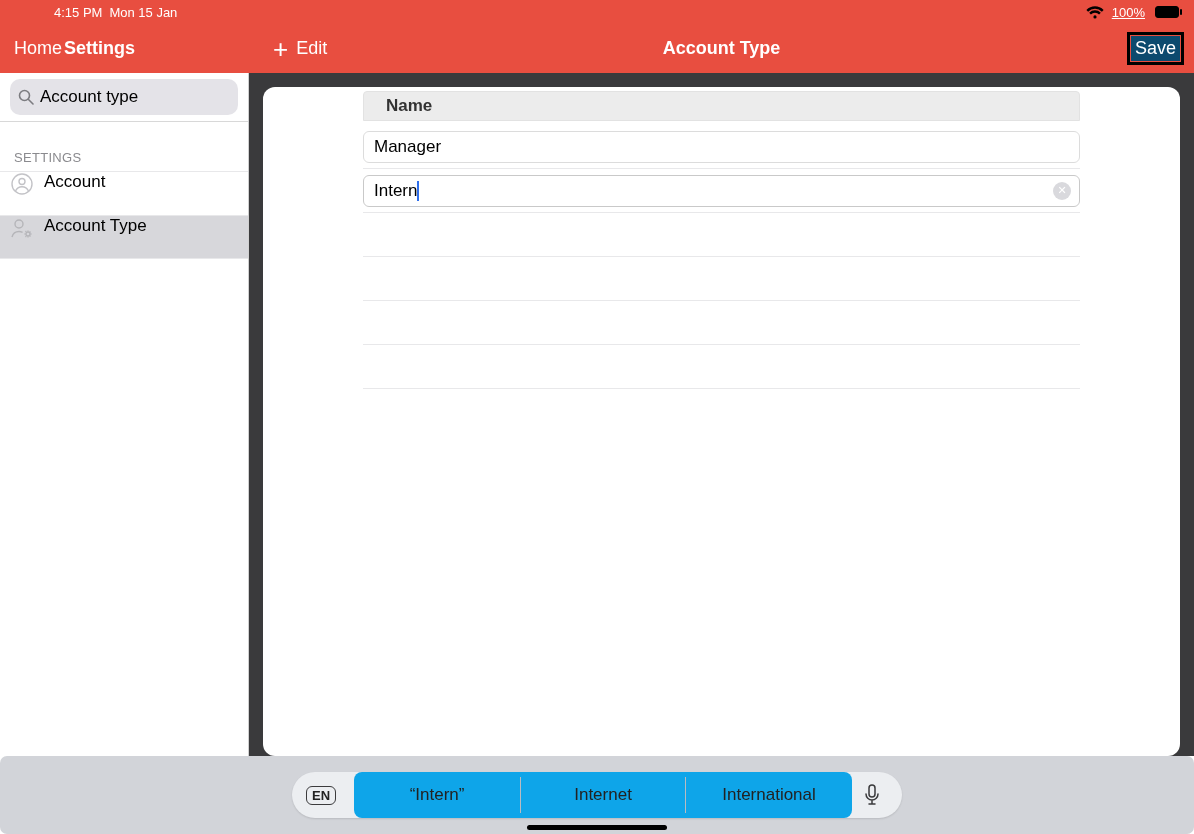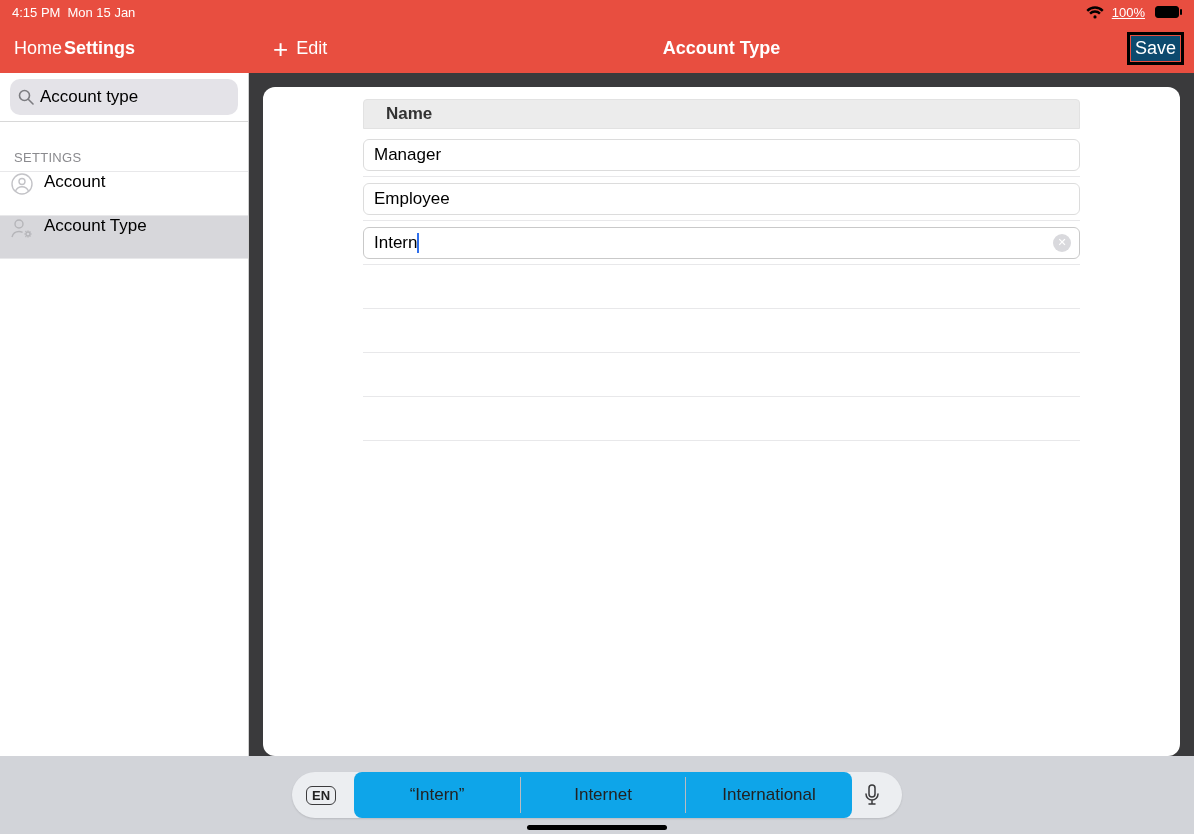--- a/index.html
+++ b/index.html
@@ -4,21 +4,21 @@
 <style>
   * { box-sizing: border-box; margin: 0; padding: 0; font-family: -apple-system, BlinkMacSystemFont, "Segoe UI", Helvetica, Arial, sans-serif; }
   html, body { width: 1194px; height: 834px; overflow: hidden; background: #fff; }
 
   
   .statusbar {
     position: absolute; top: 0; left: 0; right: 0; height: 24px;
     background: #e84e40; color: #fff; display: flex; align-items: center;
     font-size: 13px; padding: 0 12px; z-index: 50;
   }
-  .statusbar .time { font-weight: 500; }
+  .statusbar .time { font-weight: 500; margin-left: 42px; }
   .statusbar .date { margin-left: 7px; font-weight: 500; }
   .statusbar .spacer { flex: 1; }
   .statusbar .battery-pct { margin: 0 8px; font-weight: 500; text-decoration: underline; }
   .statusbar .wifi-icon, .statusbar .battery-icon { display: inline-flex; align-items: center; }
   .battery-body { width: 24px; height: 12px; border: 1.5px solid #000; border-radius: 3px; background:#000; position: relative; margin-left:2px;}
   .battery-tip { width: 2px; height: 6px; background: #000; border-radius: 1px; margin-left:1px;}
   .battery-wrap{display:flex;align-items:center;}
 
   
   .navbar {
@@ -63,21 +63,21 @@
 
   
   .main {
     position:absolute; top:73px; left:249px; right:0; bottom:78px;
     background:#3a3a3c; padding:14px 14px 0 14px;
   }
   .card {
     background:#fff; border-radius:12px; width:100%; height:100%;
     padding: 0 100px; overflow:hidden;
   }
-  .card-inner{ padding-top:12px;}
+  .card-inner{ padding-top:4px;}
   .col-header {
     background:#ececec; border:1px solid #e2e2e2; border-radius:4px 4px 0 0;
     height:30px; display:flex; align-items:center; padding:0 22px;
     font-size:17px; font-weight:600; color:#333; margin-bottom:4px;
   }
   .row { height:44px; border-bottom:1px solid #e8e8ea; display:flex; align-items:center;}
   .row .cell {
     flex:1; height:32px; border:1px solid #dcdcdc; border-radius:6px;
     display:flex; align-items:center; padding:0 10px; font-size:17px; background:#fff;
     position:relative;
@@ -85,21 +85,21 @@
   .row.editing .cell { border-color:#c9c9c9;}
   .cell .cursor { width:1.5px; height:20px; background:#2f6fec; display:inline-block; animation:blink 1s step-end infinite;}
   @keyframes blink{50%{opacity:0;}}
   .cell .clear-mini { position:absolute; right:8px; width:18px; height:18px; border-radius:50%;
     background:#d9d9dd; color:#fff; display:flex; align-items:center; justify-content:center; font-size:11px;}
 
   .row.empty .cell{ border:none;}
 
   
   .kbd-area { position:absolute; left:0; right:0; bottom:0; height:78px; background:#d2d4d9;
-    display:flex; align-items:center; justify-content:center;}
+    display:flex; align-items:center; justify-content:center;border-radius:7px;}
   .suggest-bar {
     display:flex; align-items:center; background:#eceef1; border-radius:28px;
     height:46px; padding:0 10px; box-shadow:0 1px 2px rgba(0,0,0,0.12);
     gap:0;
   }
   .lang-chip {
     border:1.5px solid #3b3b3d; border-radius:6px; padding:1px 5px; font-size:13px;
     font-weight:600; color:#222; margin-right:18px; margin-left:4px;
   }
   .suggestions { display:flex; align-items:center; height:100%; background:#0ea5e9; border-radius:8px;}
@@ -186,25 +186,20 @@
 <div class="main">
   <div class="card">
     <div class="card-inner">
       <div class="col-header">Name</div>
 
       <div class="row">
         <div class="cell">
           <span>Manager</span>
         </div>
       </div>
-      <div class="row">
-        <div class="cell">
-          <span>Employee</span>
-        </div>
-      </div>
       <div class="row editing">
         <div class="cell">
           <span>Intern</span>
             <span class="cursor"></span>
           <span class="clear-mini">✕</span>
         </div>
       </div>
       <div class="row empty">
           <div class="cell"></div>
         </div>

